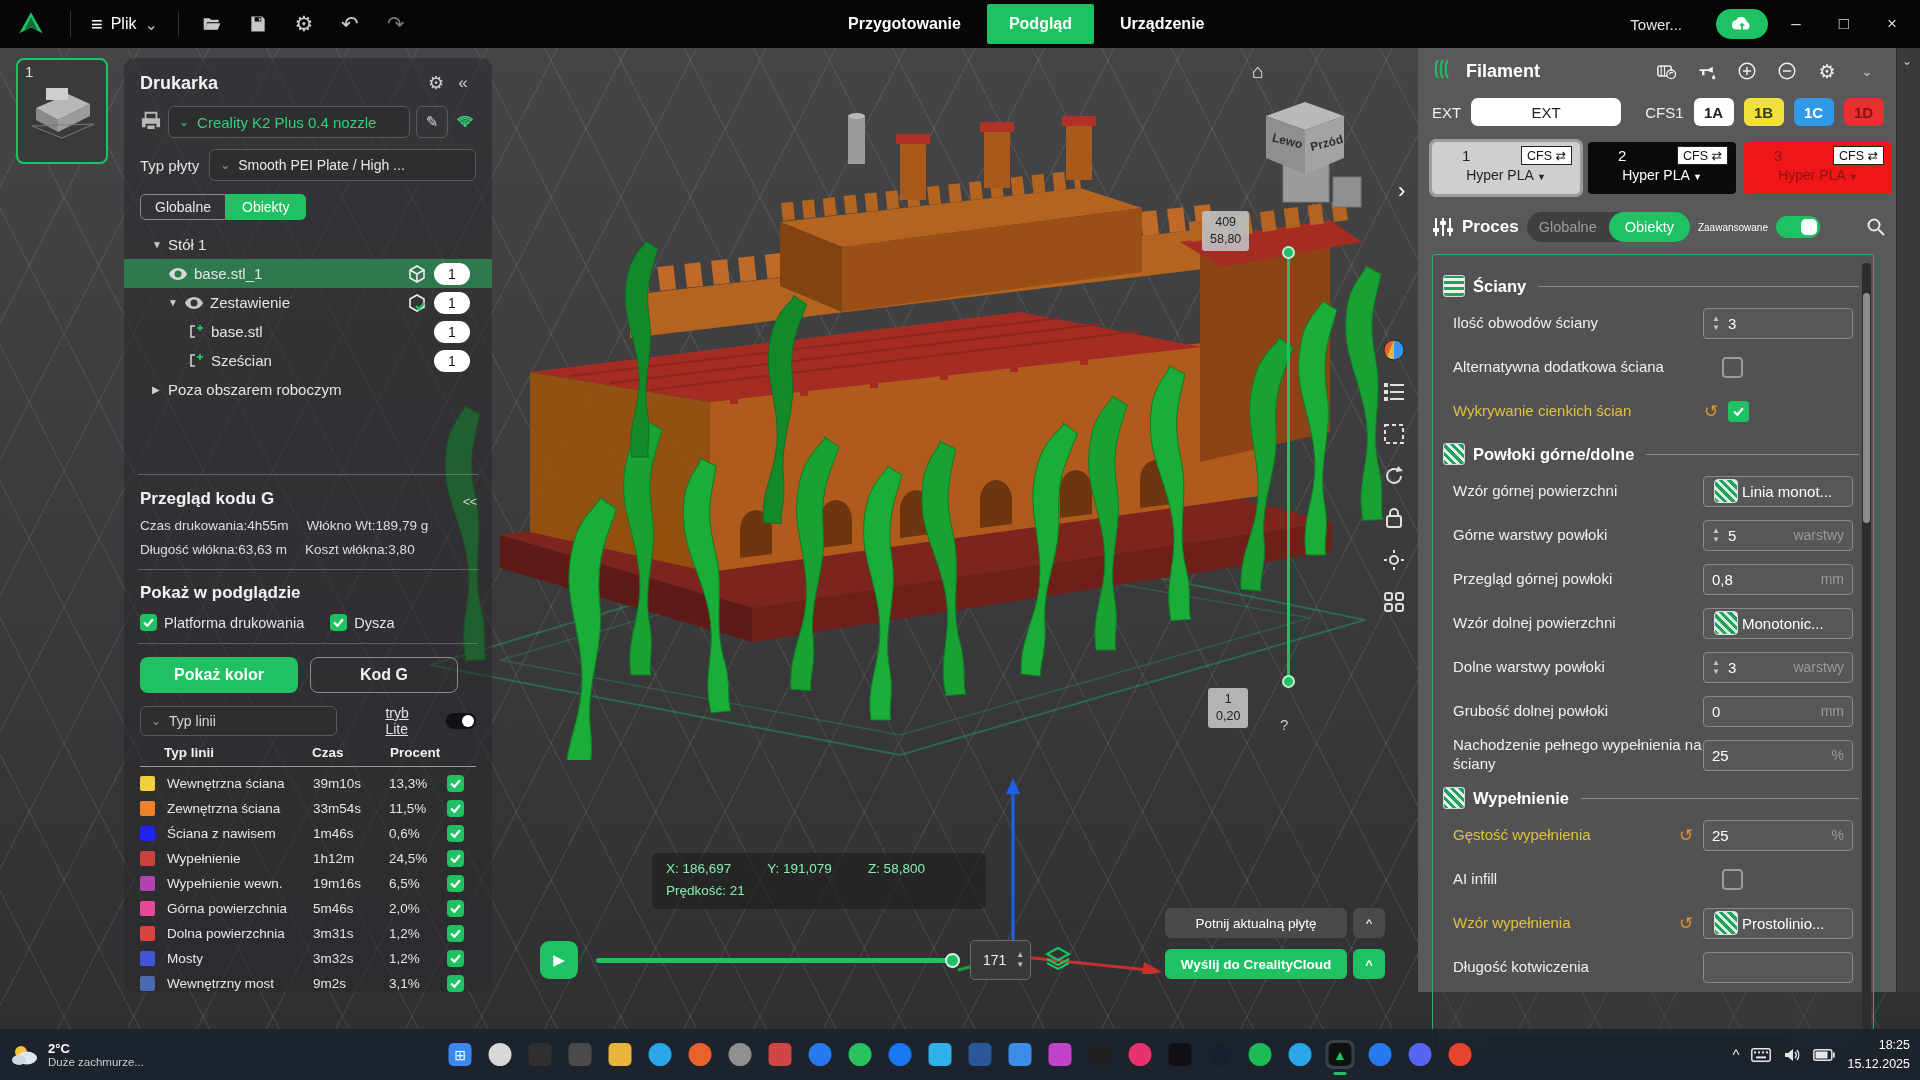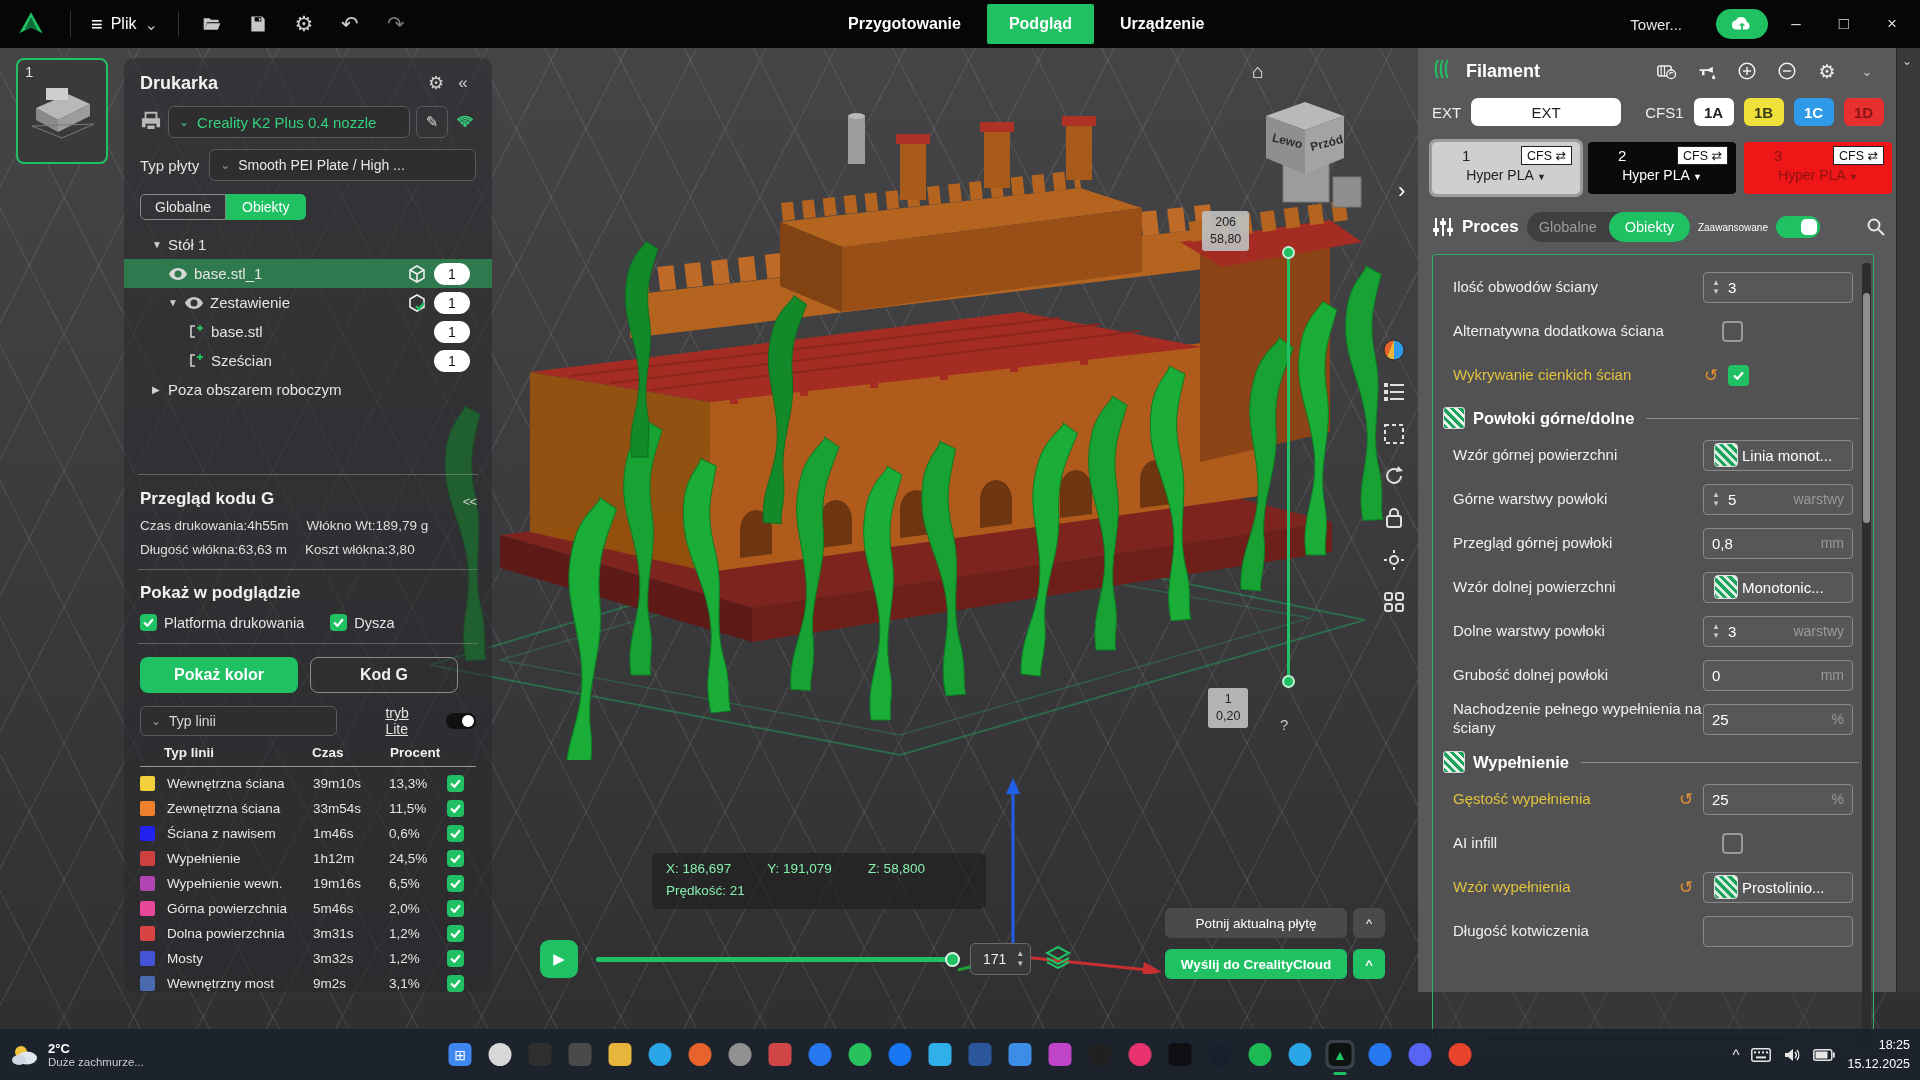--- a/index.html
+++ b/index.html
@@ -106,21 +106,21 @@
   .ltip{position:absolute;background:rgba(190,190,190,.92);color:#222;border-radius:3px;font-size:12.5px;text-align:center;line-height:1.35;padding:3px 8px;z-index:15}
   .qmark{position:absolute;left:1280px;top:716px;color:#c8c8c8;font-size:15px;z-index:15}
   .coords{position:absolute;left:652px;top:853px;width:334px;height:56px;background:rgba(25,25,25,.55);border-radius:6px;padding:8px 14px;font-size:13.5px;color:#86efac;z-index:15}
   .coords .l1{display:flex;gap:36px}
   .coords .l2{margin-top:7px}
   .axes{position:absolute;left:940px;top:726px;z-index:14}
   .playbar{position:absolute;left:540px;top:940px;display:flex;align-items:center;z-index:16}
   .playbtn{width:38px;height:38px;background:#1fc163;border-radius:9px;color:#fff;display:flex;align-items:center;justify-content:center;font-size:15px}
   .ptrack{position:relative;width:358px;height:5px;background:#1fc163;border-radius:3px;margin-left:18px}
   .ptrack .hk{position:absolute;right:-6px;top:-5px;width:15px;height:15px;background:#1fc163;border:2px solid #d9f5e5;border-radius:8px}
-  .layerbox{display:flex;align-items:center;margin-left:16px;background:#39393c;border:1px solid #6a6a6c;border-radius:5px;height:32px;padding:0 6px 0 12px;color:#f0f0f0;font-size:14px;gap:10px}
+  .layerbox{display:flex;align-items:center;margin-left:16px;background:#39393c;border:1px solid #6a6a6c;border-radius:5px;height:40px;padding:0 6px 0 12px;color:#f0f0f0;font-size:14px;gap:10px}
   .stepper{display:flex;flex-direction:column;gap:2px}
   .stepper span{font-size:8px;color:#c0c0c0;line-height:1}
   .lyr-ico{margin-left:14px}
   .slicebtns{position:absolute;left:1165px;top:908px;z-index:16;font-size:13.5px}
   .sb-row{display:flex;gap:6px;margin-bottom:11px}
   .sb-main{width:182px;height:30px;border-radius:6px;display:flex;align-items:center;justify-content:center;color:#fff}
   .sb-car{width:32px;height:30px;border-radius:6px;display:flex;align-items:center;justify-content:center;color:#fff;font-size:13px}
   .dark{background:#4a4a4d}
   .green{background:#1fc163;font-weight:bold}
 
@@ -665,21 +665,21 @@
             <rect x="1" y="1" width="7" height="7" rx="2"></rect>
             <rect x="12" y="1" width="7" height="7" rx="2"></rect>
             <rect x="1" y="12" width="7" height="7" rx="2"></rect>
             <rect x="12" y="12" width="7" height="7" rx="2"></rect>
           </g>
         </svg>
       </span>
   </div>
 
   <div class="ltip" style="left:1202px;top:211px">
-    <div>206</div>
+    <div>409</div>
     <div>58,80</div>
   </div>
   <div class="lslider">
     <div class="line"></div>
     <div class="knob" style="top:-4px"></div>
     <div class="knob" style="bottom:-4px"></div>
   </div>
   <div class="ltip" style="left:1208px;top:688px">
     <div>1</div>
     <div>0,20</div>
@@ -844,20 +844,25 @@
       <span class="ph-ico">
         <svg width="20" height="20" viewBox="0 0 20 20">
             <circle cx="8" cy="8" r="5.5" fill="none" stroke="#e8e8e8" stroke-width="2"></circle>
             <line x1="12.5" y1="12.5" x2="18" y2="18" stroke="#e8e8e8" stroke-width="2"></line>
           </svg>
       </span>
     </div>
 
     <div class="settings">
 
+      <div class="sect-h">
+        <span class="secicon b"></span>
+        <span class="sect-t">Ściany</span>
+        <span class="sect-line"></span>
+      </div>
       <div class="prow">
         <span class="plbl">Ilość obwodów ściany</span>
         <span class="pctl">
           <span class="inp">
             <span class="spin">
                 <span>▲</span>
                 <span>▼</span>
               </span>
             <span>3</span>
           </span>

